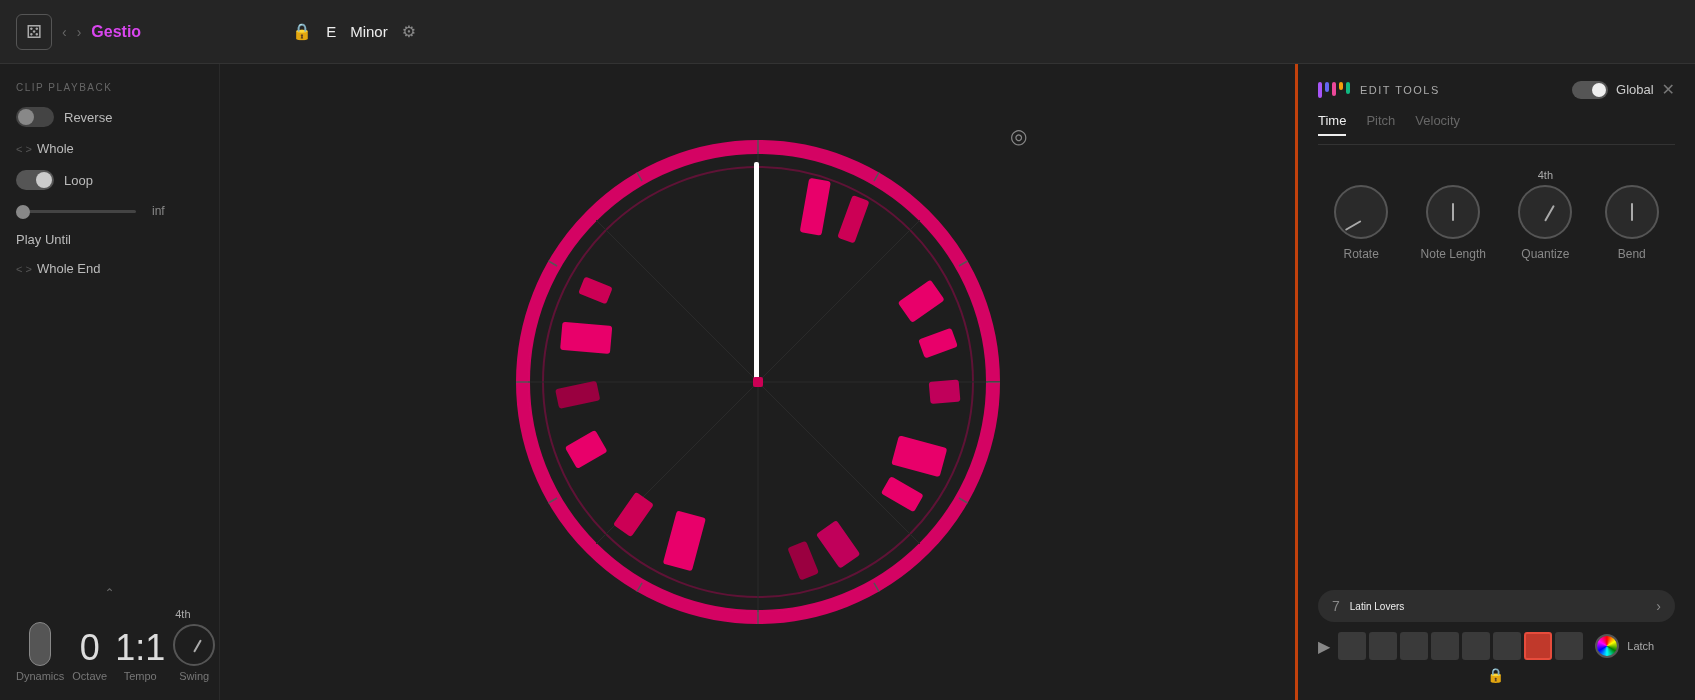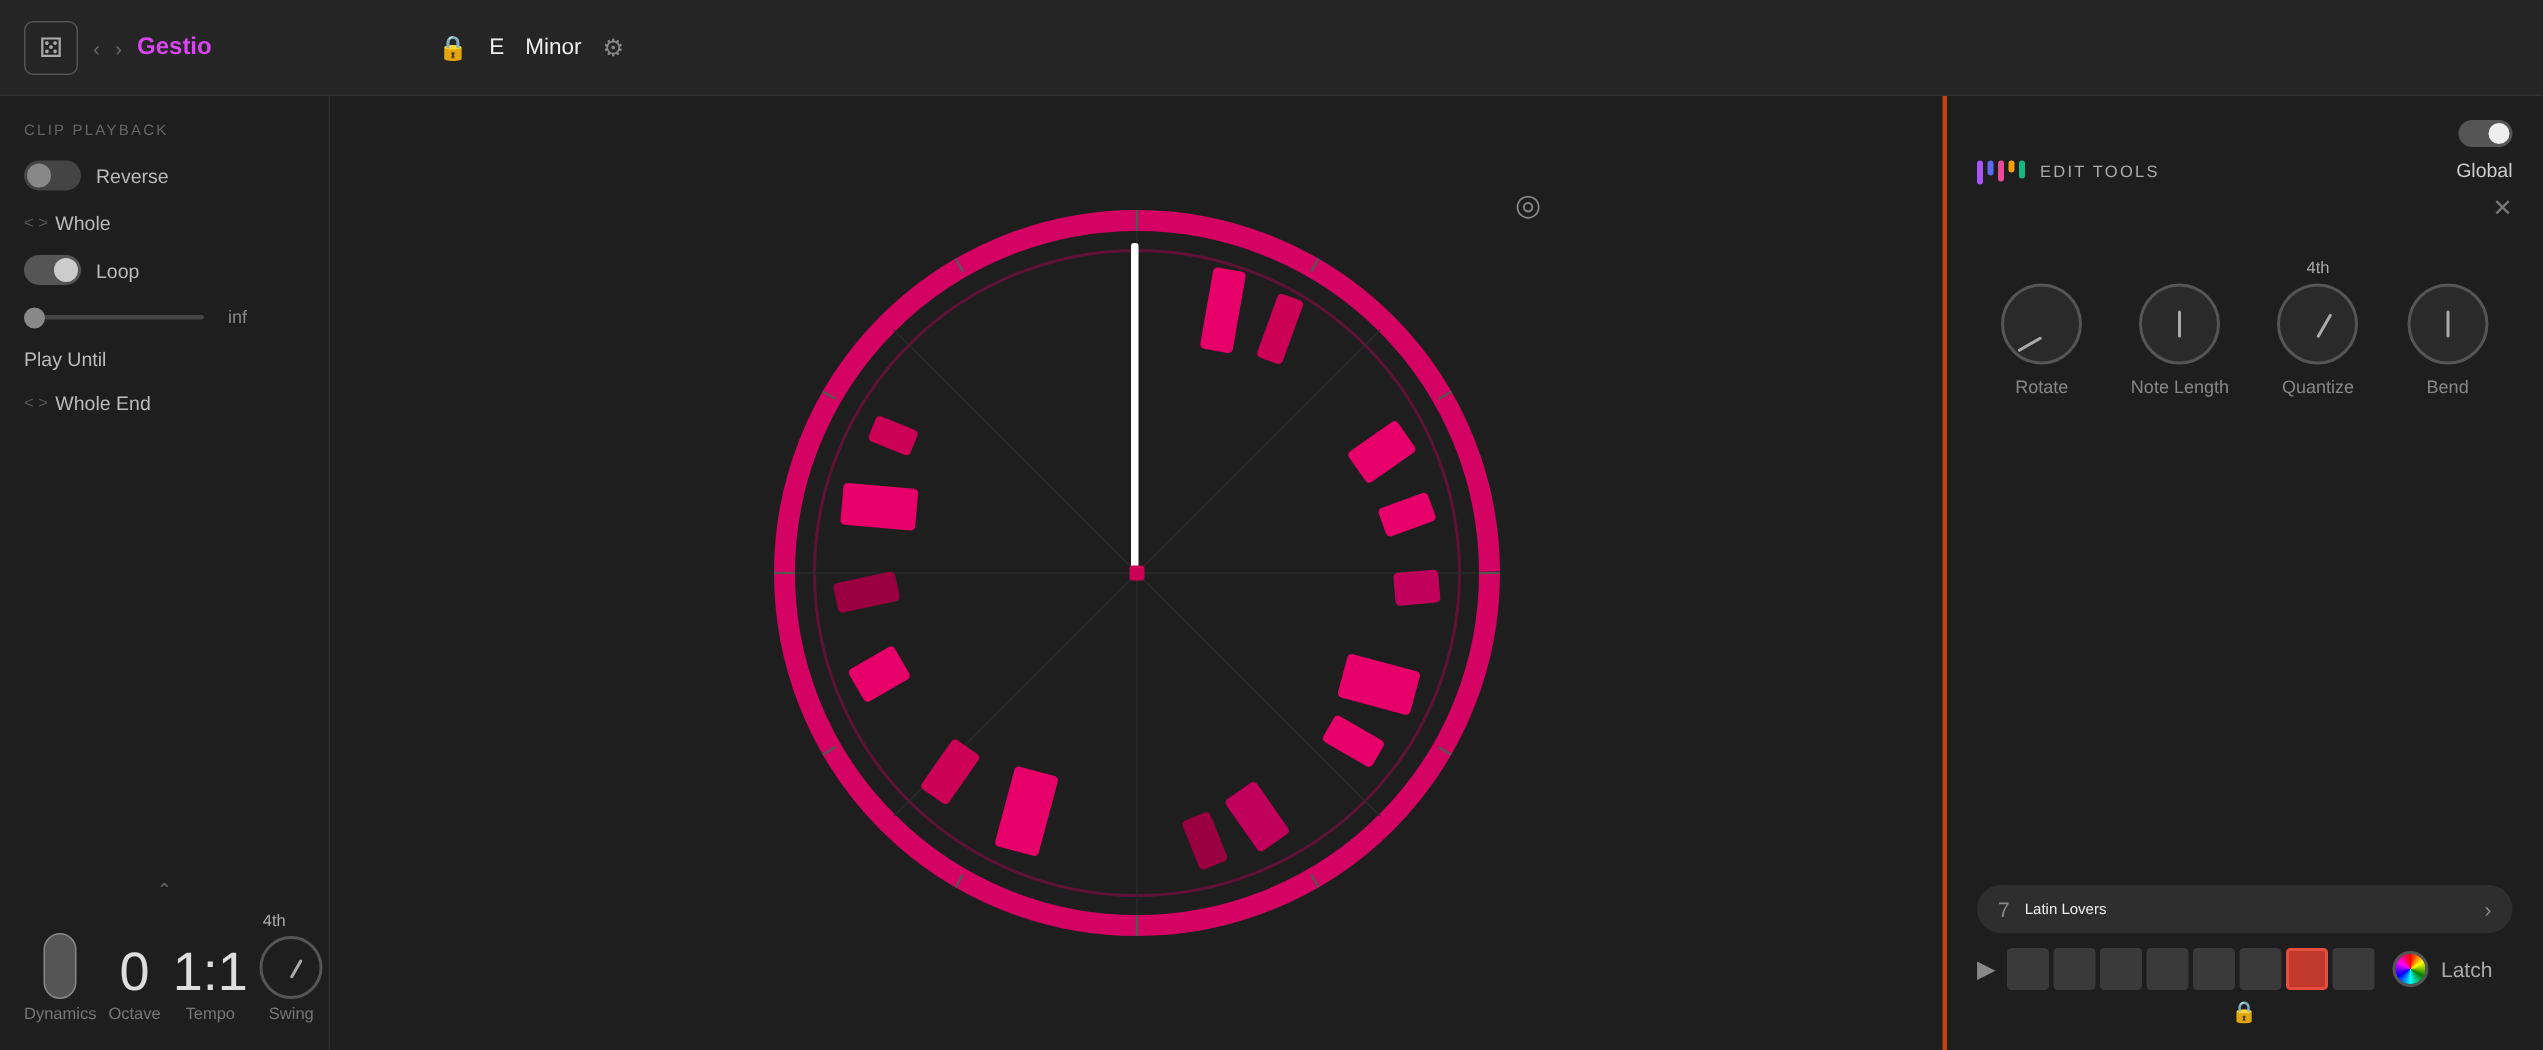--- a/index.html
+++ b/index.html
@@ -232,21 +232,21 @@
       display: flex; gap: 3px;
     }
     .edit-bar {
       width: 4px; border-radius: 2px;
     }
     .edit-tools-label {
       font-size: 11px; letter-spacing: 1.5px; color: #aaa; text-transform: uppercase;
     }
     .global-toggle-wrap {
       margin-left: auto;
-      display: flex; align-items: flex-end; gap: 8px; flex-direction: column;
+      display: flex; align-items: center; gap: 8px;
     }
     .global-toggle {
       width: 36px; height: 18px;
       background: #555;
       border-radius: 9px;
       position: relative;
       cursor: pointer;
     }
     .global-toggle .thumb {
       width: 14px; height: 14px;
@@ -329,21 +329,21 @@
       border: 2px solid #e74c3c;
     }
     .color-wheel {
       margin-left: 4px;
       width: 24px; height: 24px;
       border-radius: 50%;
       border: 2px solid #555;
       background: conic-gradient(red, yellow, green, cyan, blue, magenta, red);
       cursor: pointer;
     }
-    .latch-label { font-size: 14px; color: #aaa; }
+    .latch-label { font-size: 11px; color: #aaa; }
     .lock-bottom { color: #666; font-size: 14px; text-align: center; }
 
     
     .circle-svg {
       position: absolute;
       top: 0; left: 0;
     }
   </style>
 </head>
 <body>
@@ -502,20 +502,25 @@
       <span class="edit-tools-label">EDIT TOOLS</span>
       <div class="global-toggle-wrap">
         <div class="global-toggle">
           <div class="thumb"></div>
         </div>
         <span class="global-label">Global</span>
         <span class="close-btn">✕</span>
       </div>
     </div>
 
+    <div class="edit-tabs">
+      <span class="edit-tab active">Time</span>
+      <span class="edit-tab">Pitch</span>
+      <span class="edit-tab">Velocity</span>
+    </div>
 
     <div class="knobs-row">
       <div class="knob-item">
         <div class="knob">
           <div class="knob-line rotate-left"></div>
         </div>
         <span class="knob-label">Rotate</span>
       </div>
       <div class="knob-item">
         <div class="knob">

